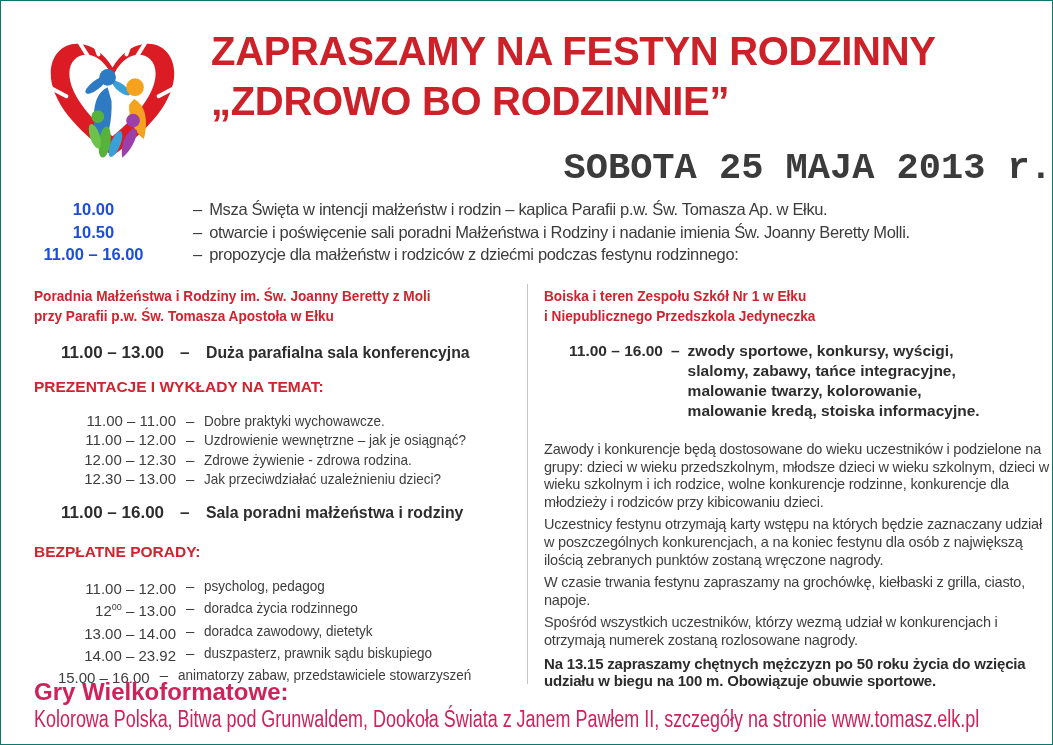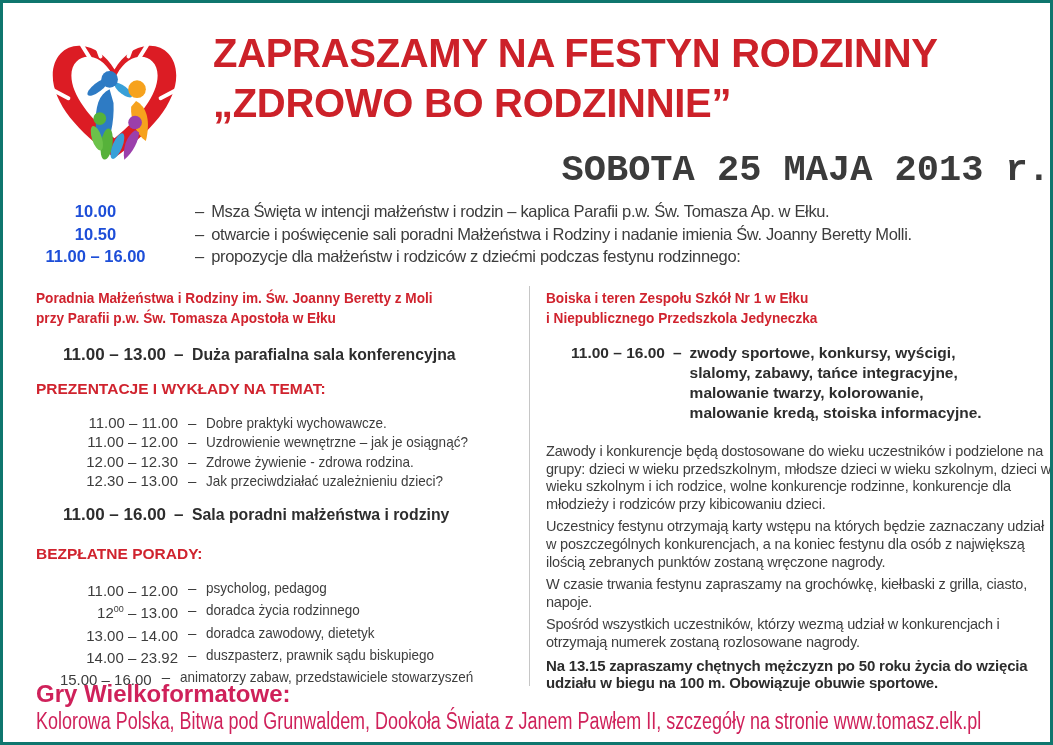--- a/index.html
+++ b/index.html
@@ -1,19 +1,19 @@
 <!DOCTYPE html>
 <html lang="pl"><head>
 <meta charset="utf-8">
 <style>
   * { margin:0; padding:0; box-sizing:border-box; }
   html,body { background:#e8e8e8; }
   .page {
     position:relative; width:1053px; height:745px; margin:0 auto;
-    background:#ffffff; border:3px solid #0f766e; overflow:hidden;
+    background:#ffffff; border:1px solid #0f766e; overflow:hidden;
     font-family:"Liberation Sans", sans-serif; color:#3a3a3a;
   }
   .cond { display:inline-block; transform:scaleX(0.88); transform-origin:0 50%; white-space:nowrap; }
 
   
   .logo { position:absolute; left:38px; top:24px; width:147px; height:142px; }
   .titles {
     position:absolute; left:210px; top:25px;
     color:#cc2129; font-weight:bold; font-size:40px; line-height:50px;
     letter-spacing:-0.3px; white-space:nowrap;
@@ -31,21 +31,21 @@
   .sch-text { letter-spacing:-0.35px; white-space:nowrap; color:#3c3c3c;text-align:center; }
 
   
   .col-left  { position:absolute; left:33px;  top:285px; width:470px; }
   .col-right { position:absolute; left:543px; top:285px; width:505px; }
   .divider   { position:absolute; left:526px; top:283px; width:1px; height:400px; background:#c6c6c6; }
 
   .col-header { color:#d0232e; font-weight:bold; font-size:15.5px; line-height:20px; }
   .sub-heading { color:#d0232e; font-weight:bold; font-size:15.5px; line-height:19px; }
 
-  .room-row { display:flex; margin:16px 0 0 27px; font-weight:bold; font-size:17px; line-height:21px; color:#2d2d2d; white-space:nowrap; }
+  .room-row { display:flex; margin:16px 0 0 27px; font-weight:bold; font-size:17px; line-height:21px; color:#2d2d2d; white-space:nowrap;gap:8px; }
   .room-row .sep { margin:0 8px; }
   .room-row .d  { display:inline-block; transform:scaleX(0.93); transform-origin:0 50%; }
 
   .sub1 { margin-top:14px; }
   .items { margin-top:15px; font-size:15px; line-height:19.3px; color:#3d3d3d; }
   .item { display:flex; white-space:nowrap; }
   .item .t { width:142px; text-align:right; }
   .item .t sup { font-size:9px; vertical-align:6px; letter-spacing:0; }
   .item .sep { margin:0 10px; }
   .item .d { display:inline-block; transform:scaleX(0.90); transform-origin:0 50%; }

